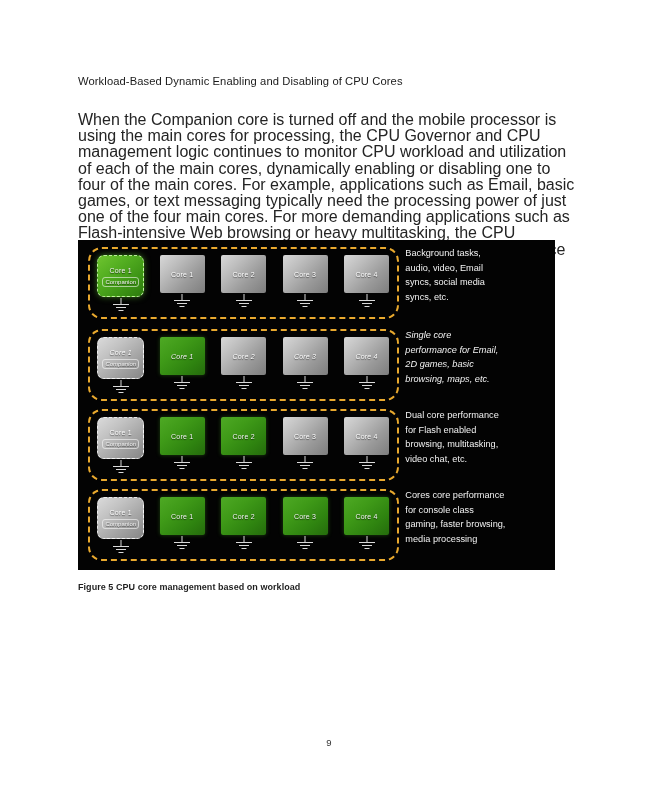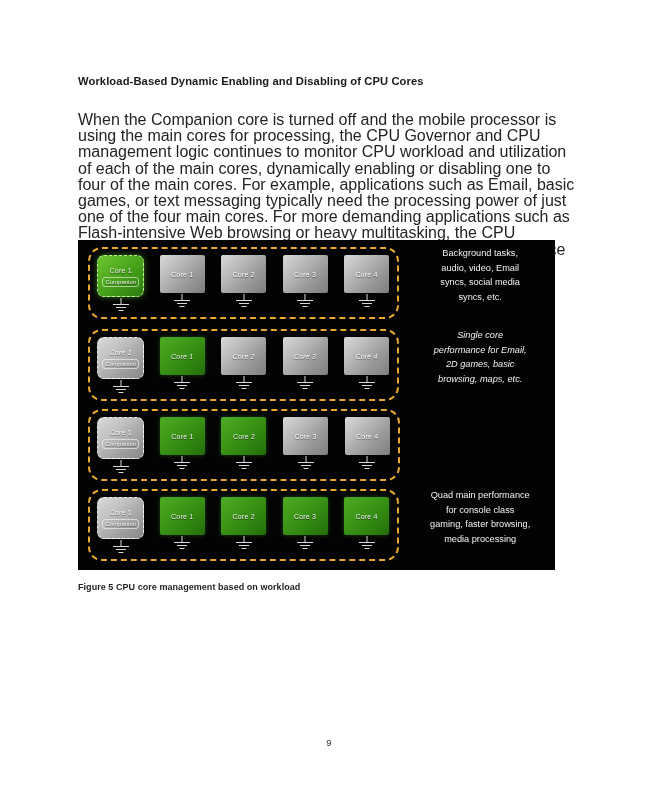--- a/index.html
+++ b/index.html
@@ -21,21 +21,21 @@
     background: #ffffff;
   }
 
   
   .section-heading {
     position: absolute;
     left: 78px;
     top: 66px;
     width: 500px;
     font-size: 11.2px;
-    font-weight: bold;
+    font-weight: normal;
     color: #1a1a1a;
     letter-spacing: 0.1px;
     line-height: 14px;
   }
 
   
   .body-paragraph {
     position: absolute;
     left: 78px;
     top: 96px;
@@ -65,21 +65,20 @@
     height: 330px;
   }
 
   .core-row {
     position: absolute;
     left: 0;
     width: 477px;
     height: 82px;
     display: flex;
     flex-direction: row;
-    text-align: center;
   }
   .core-row.r0 { top: 2px; }
   .core-row.r1 { top: 84px; font-style: italic; }
   .core-row.r2 { top: 164px; }
   .core-row.r3 { top: 244px; }
 
   
   .core-group {
     position: relative;
     width: 312px;
@@ -438,20 +437,24 @@
                 </div>
                 <div class="ground-symbol">
                   <div class="stem"></div>
                   <div class="bar b1"></div>
                   <div class="bar b2"></div>
                   <div class="bar b3"></div>
                 </div>
               </div>
             </div>
           </div>
+          <div class="row-caption">Dual core performance
+for Flash enabled
+browsing, multitasking,
+video chat, etc.</div>
         </div>
         <div class="core-row r3">
           <div class="core-group">
             <div class="cores-strip">
               <div class="core-cell">
                 <div class="core-chip gray companion">
                   <div class="chip-label">Core 1</div>
                   <div class="chip-sublabel">Companion</div>
                 </div>
                 <div class="ground-symbol">
@@ -500,21 +503,21 @@
                 </div>
                 <div class="ground-symbol">
                   <div class="stem"></div>
                   <div class="bar b1"></div>
                   <div class="bar b2"></div>
                   <div class="bar b3"></div>
                 </div>
               </div>
             </div>
           </div>
-          <div class="row-caption">Quad main performance
+          <div class="row-caption">Cores core performance
 for console class
 gaming, faster browsing,
 media processing</div>
         </div>
       </div>
   </div>
 
   <div class="figure-caption">Figure 5 CPU core management based on workload</div>
 
   <div class="page-number">9</div>

